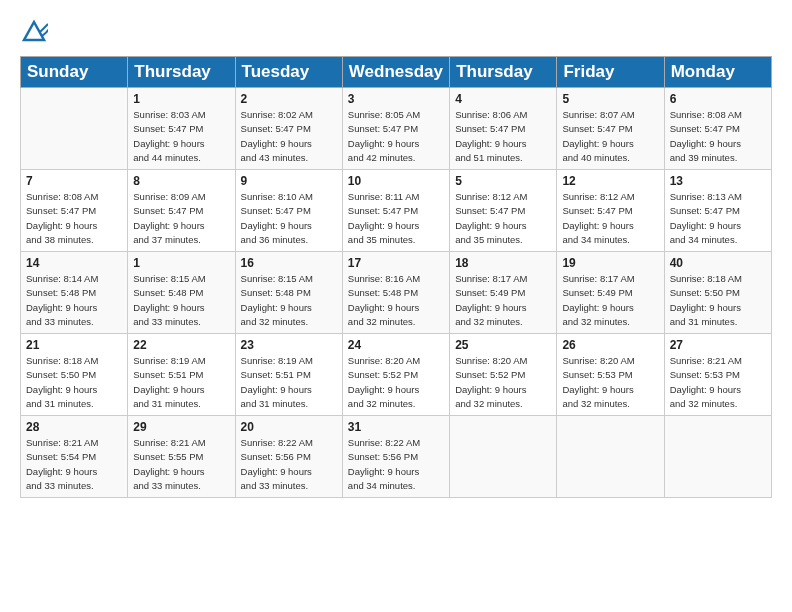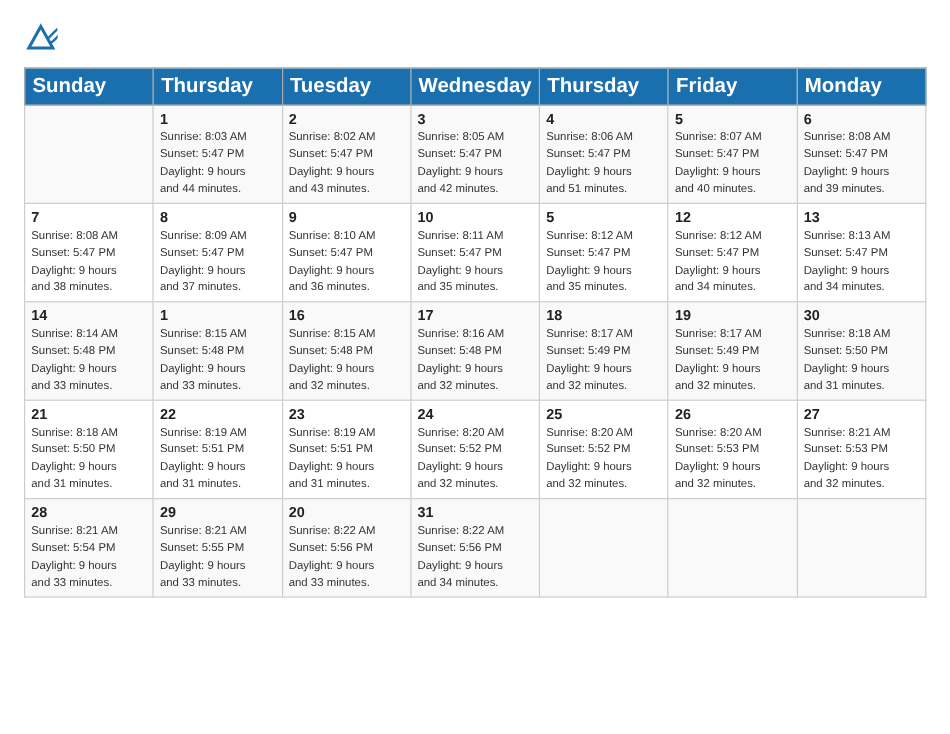--- a/index.html
+++ b/index.html
@@ -300,21 +300,21 @@
           <td>
             <span class="day-num">19</span>
             <div class="day-info">
               <div>Sunrise: 8:17 AM</div>
               <div>Sunset: 5:49 PM</div>
               <div>Daylight: 9 hours</div>
               <div>and 32 minutes.</div>
             </div>
           </td>
           <td>
-            <span class="day-num">30</span>
+            <span class="day-num">40</span>
             <div class="day-info">
               <div>Sunrise: 8:18 AM</div>
               <div>Sunset: 5:50 PM</div>
               <div>Daylight: 9 hours</div>
               <div>and 31 minutes.</div>
             </div>
           </td>
         </tr>
         <tr>
           <td>

